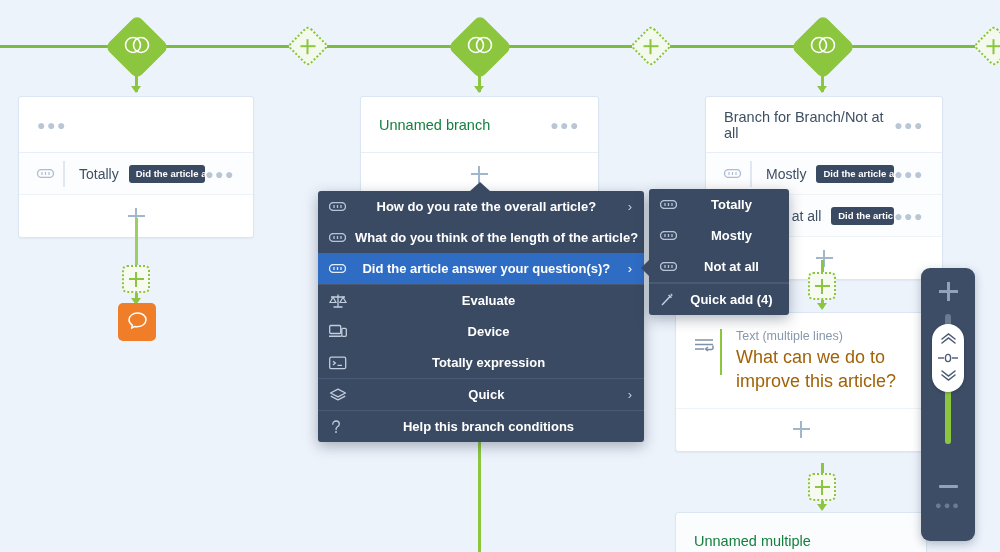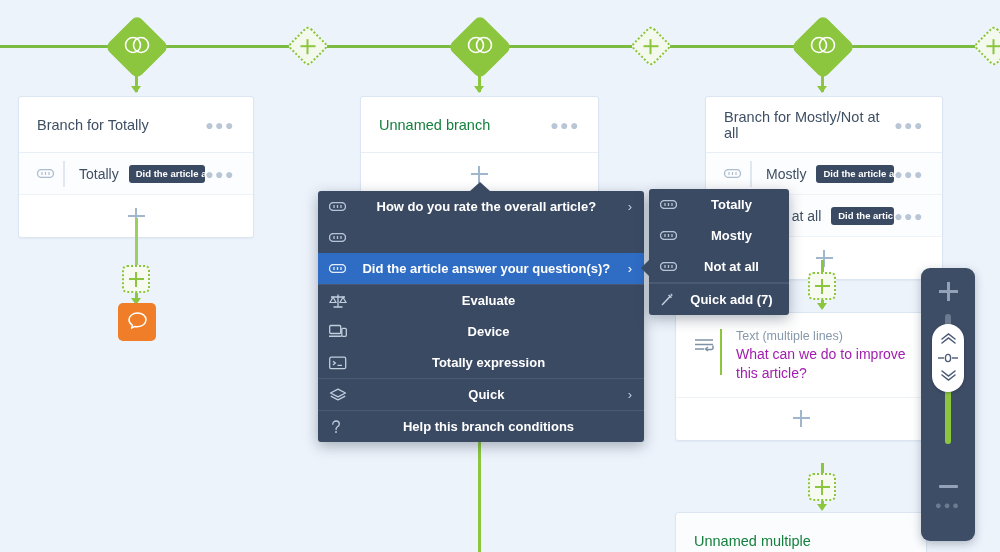--- a/index.html
+++ b/index.html
@@ -118,21 +118,21 @@
   .plus-b::after  { top: 0; left: 7px; height: 17px; width: 2px; }
 
   
   .qrow {
     display: flex; align-items: flex-start; padding: 16px 18px 14px;
     border-bottom: 1px solid #eef3f8;
   }
   .qrow .row-icon { padding-top: 8px; }
   .qrow .row-bar { height: 46px; }
   .qtype { font-size: 12.5px; color: #8798ad; margin-bottom: 2px; }
-  .qtext { font-size: 14px; color: #a21caf; line-height: 1.35; }
+  .qtext { font-size: 18px; color: #a16207; line-height: 1.35; }
 
   
   .orange-block {
     position: absolute;
     width: 38px; height: 38px;
     background: #f07d28;
     border-radius: 5px;
     display: flex; align-items: center; justify-content: center;
   }
 
@@ -264,21 +264,20 @@
   <div class="arrowhead" style="left:131px; top:86px;"></div>
 
   <div class="vline" style="left:478px; top:68px; height:24px;"></div>
   <div class="arrowhead" style="left:474px; top:86px;"></div>
 
   <div class="vline" style="left:821px; top:68px; height:24px;"></div>
   <div class="arrowhead" style="left:817px; top:86px;"></div>
 
   <div class="card" style="left:18px; top:96px; width:236px;">
     <div class="card-header">
-      <div class="card-title dark">Branch for Totally</div>
       <div class="dots">●●●</div>
     </div>
     <div class="card-row">
       <div class="row-icon">
         <svg width="17" height="9" viewBox="0 0 17 9">
             <rect x="0.5" y="0.5" width="16" height="8" rx="4" fill="none" stroke="#adbccf" stroke-width="1.3"></rect>
             <line x1="5" y1="3" x2="5" y2="6" stroke="#adbccf" stroke-width="1.2"></line>
             <line x1="8.5" y1="3" x2="8.5" y2="6" stroke="#adbccf" stroke-width="1.2"></line>
             <line x1="12" y1="3" x2="12" y2="6" stroke="#adbccf" stroke-width="1.2"></line>
           </svg>
@@ -315,21 +314,21 @@
     </div>
     <div class="card-add">
       <span class="plus-b"></span>
     </div>
   </div>
 
   <div class="vline" style="left:478px; top:440px; height:112px;"></div>
 
   <div class="card" style="left:705px; top:96px; width:238px;">
     <div class="card-header">
-      <div class="card-title dark">Branch for Mostly/Not at all</div>
+      <div class="card-title dark">Branch for Branch/Not at all</div>
       <div class="dots">●●●</div>
     </div>
     <div class="card-row">
       <div class="row-icon">
         <svg width="17" height="9" viewBox="0 0 17 9">
             <rect x="0.5" y="0.5" width="16" height="8" rx="4" fill="none" stroke="#adbccf" stroke-width="1.3"></rect>
             <line x1="5" y1="3" x2="5" y2="6" stroke="#adbccf" stroke-width="1.2"></line>
             <line x1="8.5" y1="3" x2="8.5" y2="6" stroke="#adbccf" stroke-width="1.2"></line>
             <line x1="12" y1="3" x2="12" y2="6" stroke="#adbccf" stroke-width="1.2"></line>
           </svg>
@@ -420,20 +419,21 @@
 
     <div class="menu-item">
       <span class="mi-icon">
         <svg width="17" height="9" viewBox="0 0 17 9">
             <rect x="0.5" y="0.5" width="16" height="8" rx="4" fill="none" stroke="#b7c4d6" stroke-width="1.4"></rect>
             <line x1="5" y1="3" x2="5" y2="6" stroke="#b7c4d6" stroke-width="1.3"></line>
             <line x1="8.5" y1="3" x2="8.5" y2="6" stroke="#b7c4d6" stroke-width="1.3"></line>
             <line x1="12" y1="3" x2="12" y2="6" stroke="#b7c4d6" stroke-width="1.3"></line>
           </svg>
       </span>
+      <span class="mi-label">What do you think of the length of the article?</span>
 
     </div>
 
     <div class="menu-item sel">
       <span class="mi-icon">
         <svg width="17" height="9" viewBox="0 0 17 9">
             <rect x="0.5" y="0.5" width="16" height="8" rx="4" fill="none" stroke="#e3ecf7" stroke-width="1.4"></rect>
             <line x1="5" y1="3" x2="5" y2="6" stroke="#e3ecf7" stroke-width="1.3"></line>
             <line x1="8.5" y1="3" x2="8.5" y2="6" stroke="#e3ecf7" stroke-width="1.3"></line>
             <line x1="12" y1="3" x2="12" y2="6" stroke="#e3ecf7" stroke-width="1.3"></line>
@@ -552,21 +552,21 @@
     <div class="menu-sep"></div>
 
     <div class="menu-item">
       <span class="mi-icon">
         <svg width="15" height="15" viewBox="0 0 15 15">
             <line x1="2" y1="13" x2="10" y2="4.5" stroke="#c2cede" stroke-width="1.5"></line>
             <line x1="8.6" y1="3" x2="11.4" y2="5.8" stroke="#c2cede" stroke-width="1.5"></line>
             <path d="M11.5 1.2l.5 1.3 1.3.5-1.3.5-.5 1.3-.5-1.3-1.3-.5 1.3-.5z" fill="#c2cede"></path>
           </svg>
       </span>
-      <span class="mi-label">Quick add (7)</span>
+      <span class="mi-label">Quick add (4)</span>
     </div>
   </div>
 
   <div class="zoomwidget" style="left:921px; top:268px; height:273px;">
     <div class="zw-btn">
       <span class="zw-plus"></span>
     </div>
     <div class="zw-track">
       <div class="zw-rail"></div>
       <div class="zw-fill"></div>

